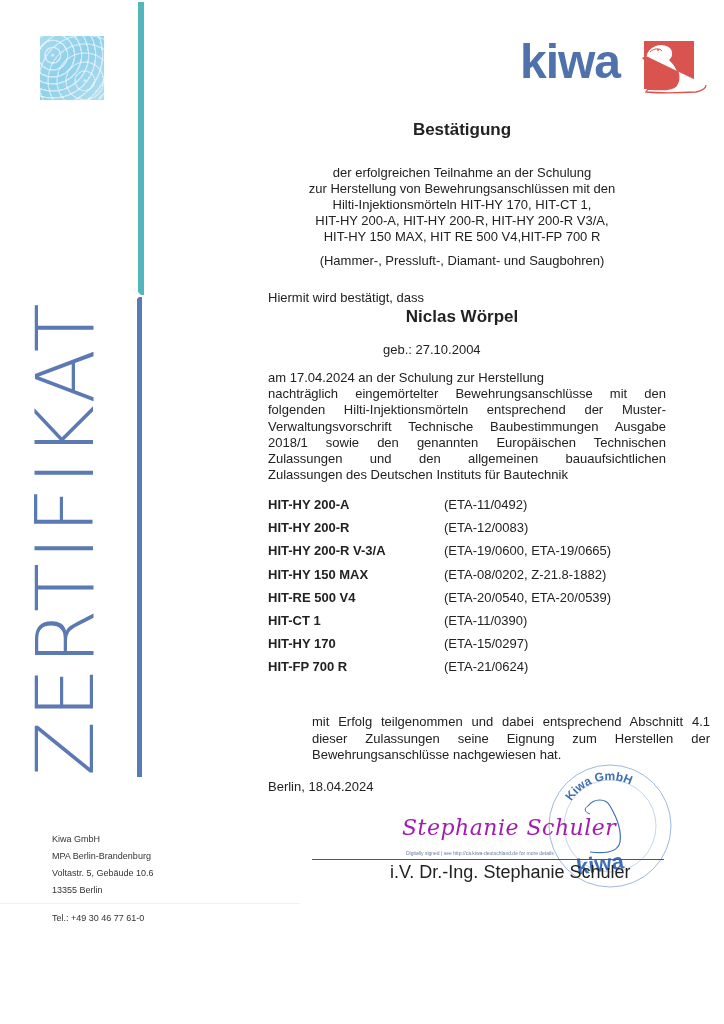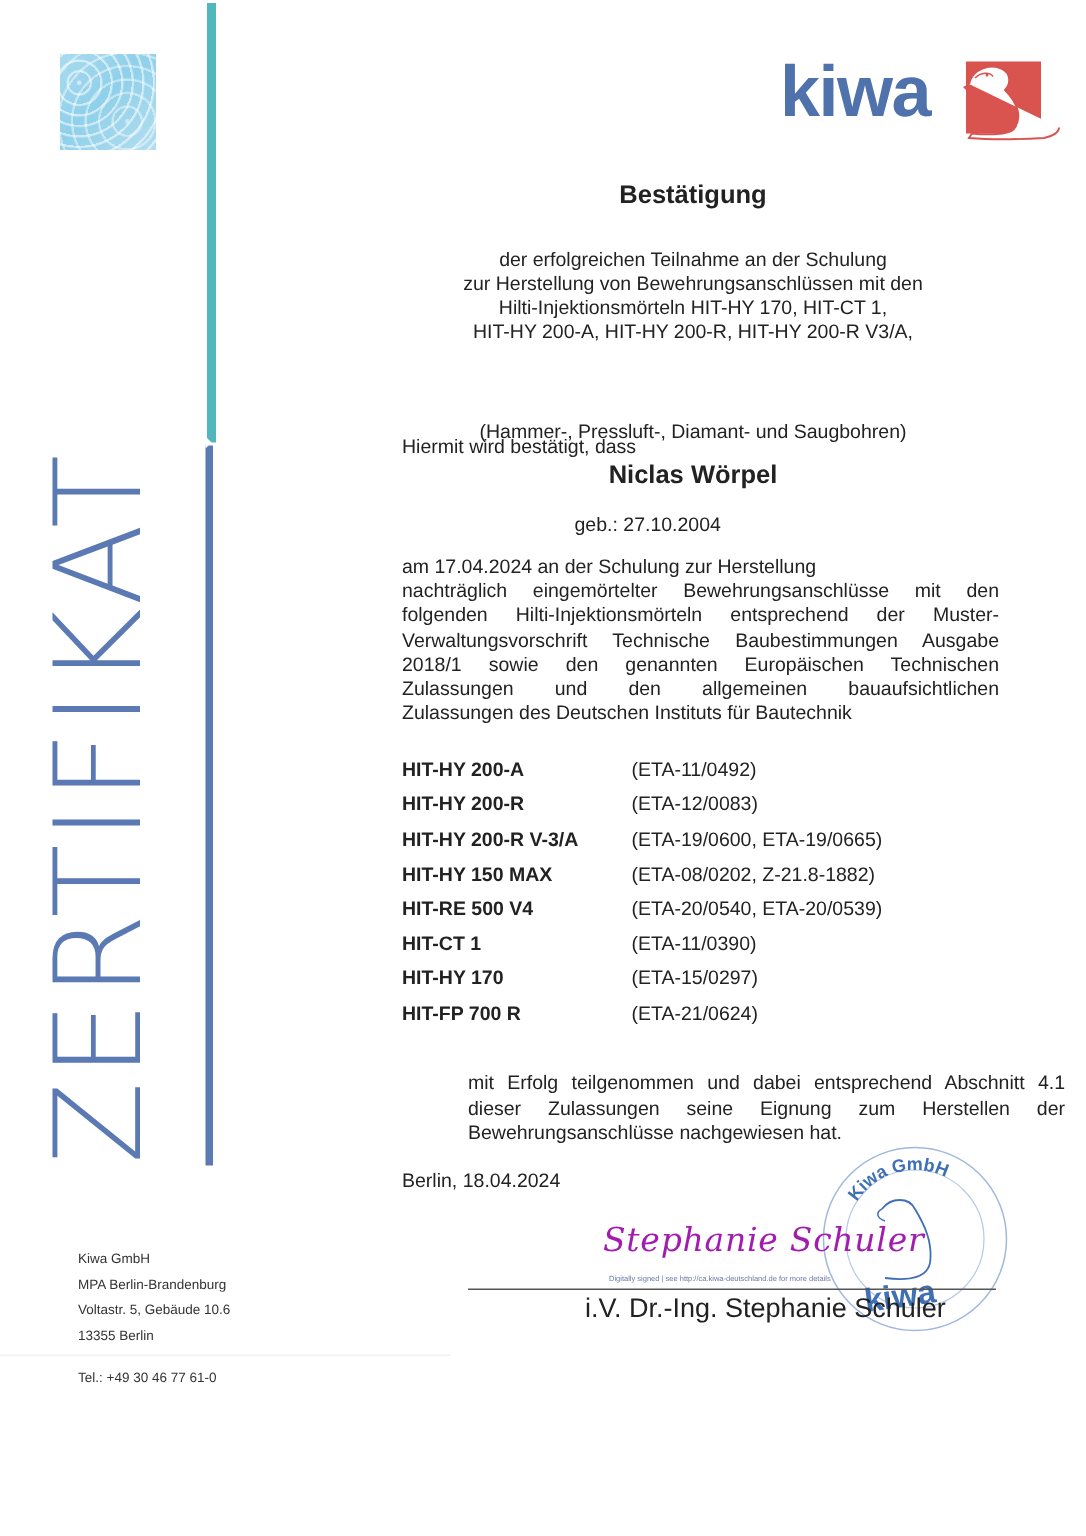--- a/index.html
+++ b/index.html
@@ -41,29 +41,29 @@
       position: absolute; left: 0; top: -6px;
       font-family: "Liberation Sans", sans-serif; font-weight: bold;
       font-size: 48px; color: #4f72ad; letter-spacing: -1px; line-height: 60px;
     }
     .logo-beaver { position: absolute; left: 118px; top: 0; width: 70px; height: 58px; }
 
     
     .title { left: 262px; top: 120px; width: 400px; text-align: center; font-weight: bold; font-size: 17px; }
     .intro { left: 262px; top: 165px; width: 400px; text-align: center; font-size: 13px; line-height: 16px; }
     .intro div { white-space: nowrap; }
-    .methods { left: 262px; top: 280px; width: 400px; text-align: center; font-size: 13px; }
+    .methods { left: 262px; top: 253px; width: 400px; text-align: center; font-size: 13px; }
     .confirm { left: 268px; top: 290px; font-size: 13px; }
     .name { left: 262px; top: 307px; width: 400px; text-align: center; font-weight: bold; font-size: 17px; }
     .dob { left: 383px; top: 342px; font-size: 13px; }
     .body-text { left: 268px; top: 370px; width: 398px; font-size: 13px; line-height: 16.2px; text-align: justify; }
     .body-text .ln { display: block; text-align: justify; text-align-last: justify; white-space: nowrap; }
     .body-text .ln.left { text-align-last: left; }
     .products { left: 268px; top: 497px; font-size: 13px; }
-    .prod-row { display: flex; height: 23.2px; align-items: flex-end; }
+    .prod-row { display: flex; height: 23.2px; align-items: flex-start; gap: 23px; }
     .prod-name { width: 153px; font-weight: bold; }
     .prod-eta { }
     .closing { left: 268px; top: 714px; width: 398px; font-size: 13px; line-height: 16.6px; margin-left: 44px; }
     .closing .ln { display: block; white-space: nowrap; text-align: justify; text-align-last: justify; }
     .closing .ln.left { text-align-last: left; }
     .place-date { left: 268px; top: 779px; font-size: 13px; }
     
     .signature {
       left: 402px; top: 815px; font-family: "DejaVu Serif", serif; font-style: italic;
       font-size: 22px; color: #a21caf; letter-spacing: 0.5px;
@@ -99,20 +99,21 @@
   <div class="logo-text">kiwa</div>
 </div>
 
 <div class="abs title">Bestätigung</div>
 
 <div class="abs intro">
   <div>der erfolgreichen Teilnahme an der Schulung</div>
   <div>zur Herstellung von Bewehrungsanschlüssen mit den</div>
   <div>Hilti-Injektionsmörteln HIT-HY 170, HIT-CT 1,</div>
   <div>HIT-HY 200-A, HIT-HY 200-R, HIT-HY 200-R V3/A,</div>
+  <div>HIT-HY 150 MAX, HIT RE 500 V4,HIT-FP 700 R</div>
 </div>
 
 <div class="abs methods">(Hammer-, Pressluft-, Diamant- und Saugbohren)</div>
 <div class="abs confirm">Hiermit wird bestätigt, dass</div>
 
 <div class="abs name">Niclas Wörpel</div>
 <div class="abs dob">geb.: 27.10.2004</div>
 
 <div class="abs body-text">
   <span class="ln left">am  17.04.2024  an der Schulung zur Herstellung</span>

